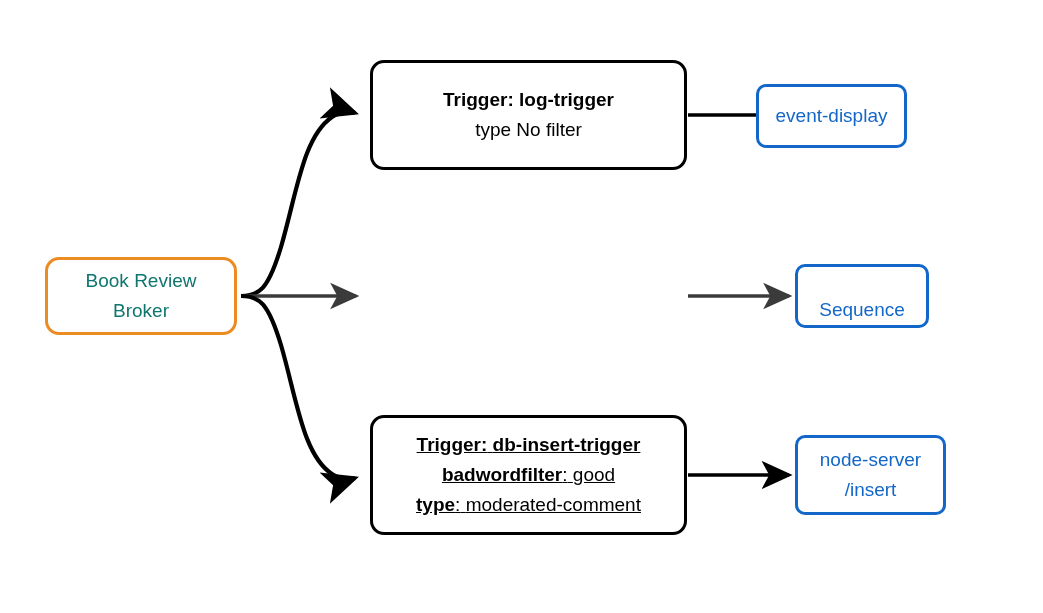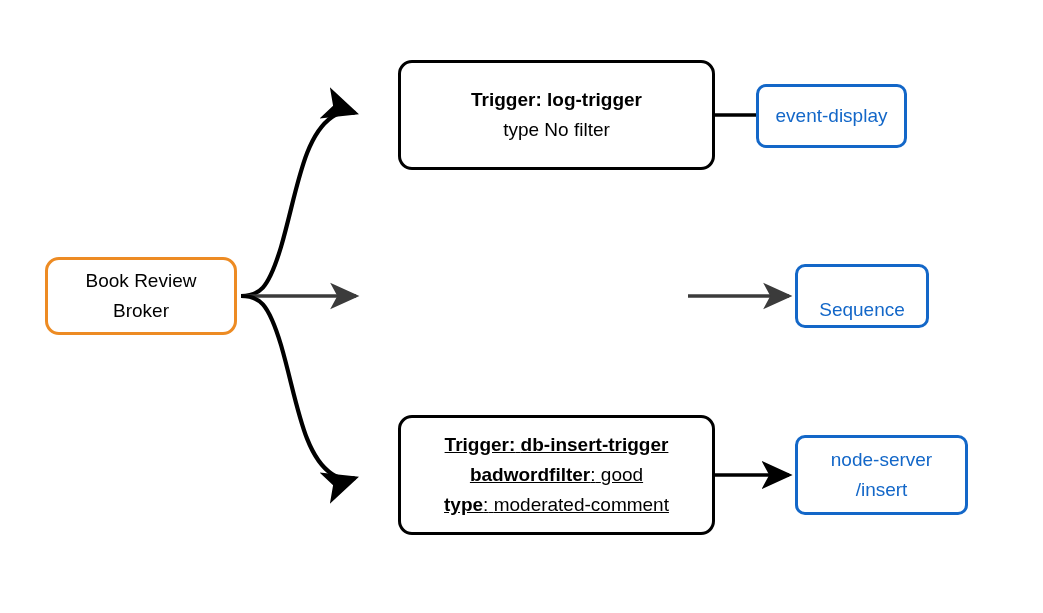--- a/index.html
+++ b/index.html
@@ -34,32 +34,31 @@
     display: flex;
     flex-direction: column;
     align-items: center;
     justify-content: center;
     text-align: center;
   }
   
   .node-source {
     border: 3px solid #ed8b23;
     border-radius: 14px;
-    color: #000000;
+    color: #0f766e;
     font-size: 19px;
     line-height: 30px;
   }
   
   .node-trigger {
     border: 3px solid #000000;
     border-radius: 14px;
     color: #000000;
     font-size: 19px;
     line-height: 30px;
-    margin-left: 28px;
   }
   
   .node-target {
     border: 3px solid #1367c8;
     border-radius: 10px;
     color: #1367c8;
     font-size: 19px;
     line-height: 30px;
   }
   .line {
@@ -129,18 +128,18 @@
   </div>
 
   <div class="node node-target" style="left:756px; top:84px; width:151px; height:64px;">
     <span class="line">event-display</span>
   </div>
 
   <div class="node node-target" style="left:795px; top:264px; width:134px; height:64px;justify-content:flex-end;">
     <span class="line">Sequence</span>
   </div>
 
-  <div class="node node-target" style="left:795px; top:435px; width:173px; height:80px;">
+  <div class="node node-target" style="left:795px; top:435px; width:151px; height:80px;">
     <span class="line">node-server</span>
     <span class="line">/insert</span>
   </div>
 
 </div>
 
 </body></html>

